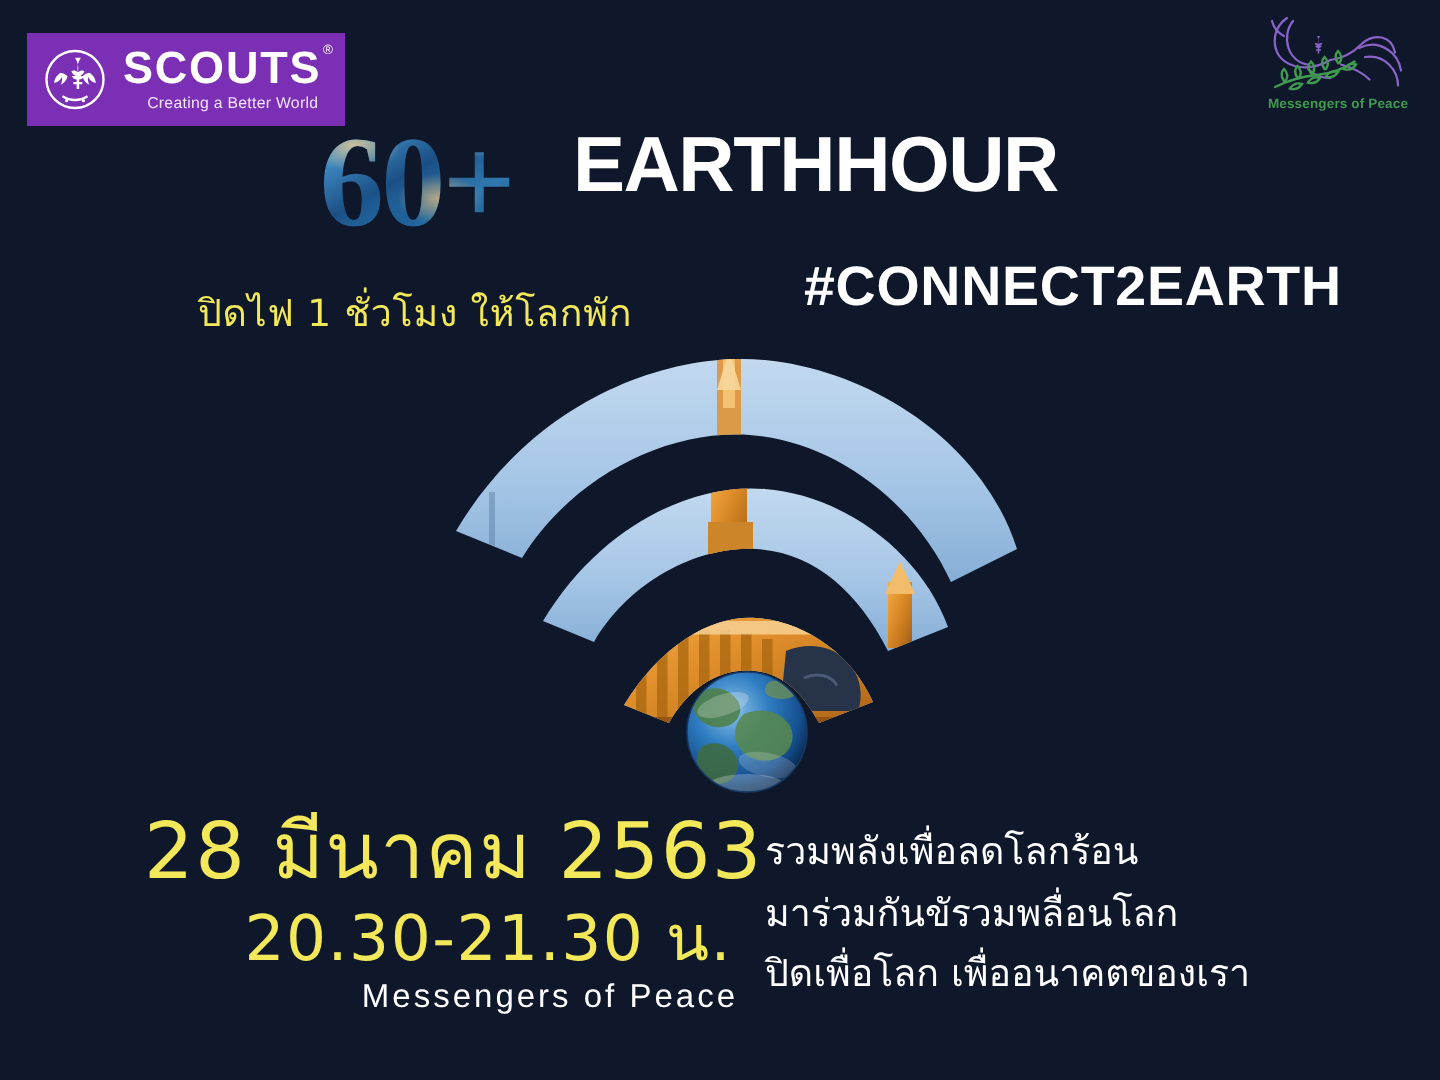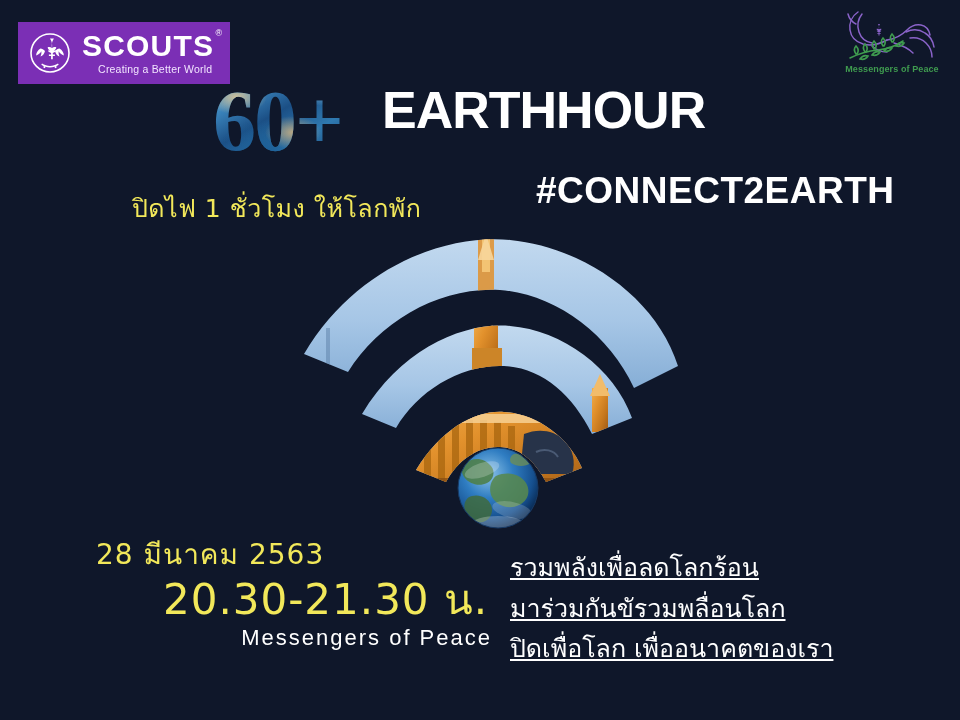--- a/index.html
+++ b/index.html
@@ -163,21 +163,21 @@
 
   
   #date-block {
     position: absolute;
     left: 96px;
     top: 540px;
     width: 410px;
   }
   #date-line {
     color: #f2e85a;
-    font-size: 28px;
+    font-size: 52px;
     font-family: "DejaVu Sans", sans-serif;
     letter-spacing: 1px;
     line-height: 1.1;
     white-space: nowrap;
   }
   #time-line {
     color: #f2e85a;
     font-size: 42px;
     font-family: "DejaVu Sans", sans-serif;
     letter-spacing: 1px;
@@ -204,21 +204,20 @@
     left: 510px;
     top: 548px;
     width: 430px;
   }
   .message-line {
     color: #ffffff;
     font-size: 25px;
     font-family: "DejaVu Sans", sans-serif;
     line-height: 1.62;
     white-space: nowrap;
-    text-decoration: underline;
   }
 </style>
 </head>
 <body>
 
 <div id="poster">
 
   <div id="scouts-logo">
     <div id="scouts-emblem">
       <svg viewBox="0 0 44 44" width="44" height="44" aria-hidden="true">

